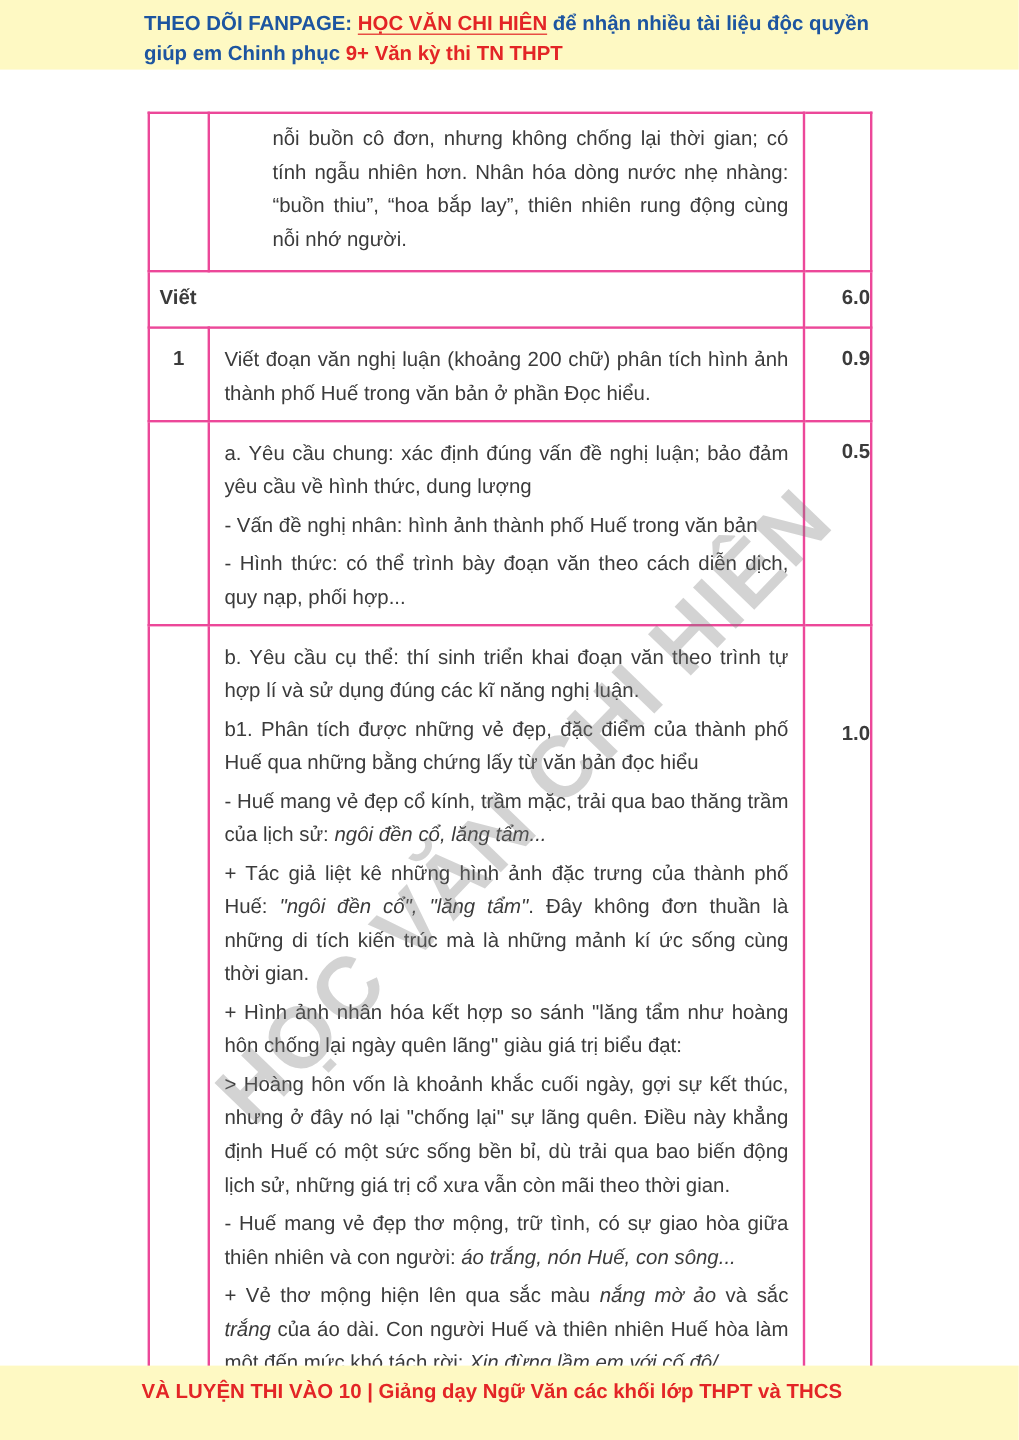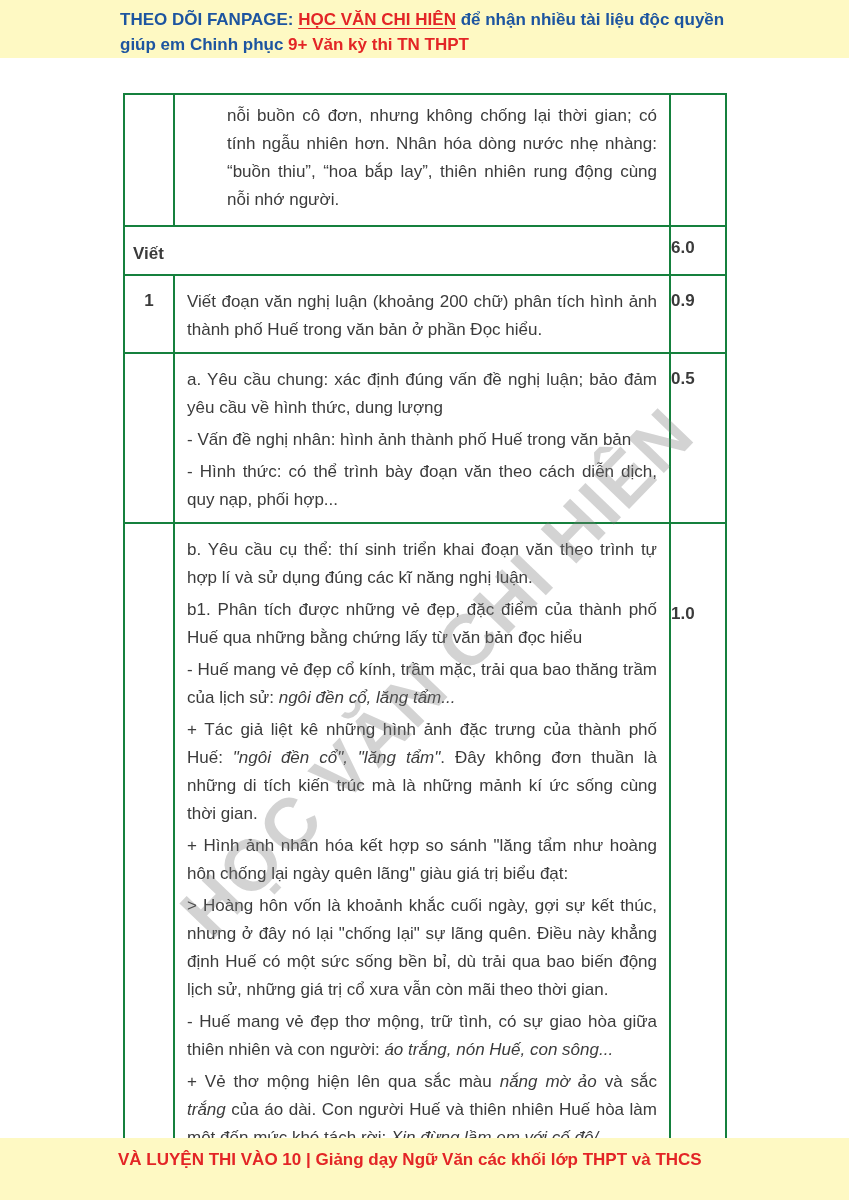--- a/index.html
+++ b/index.html
@@ -18,33 +18,33 @@
   .run-blue{color:#1d55a0}
   .run-red{color:#e32526}
   .run-red-underline{color:#e32526;text-decoration:underline;text-underline-offset:3px}
   .run-bold{font-weight:normal}
   .run-italic{font-style:italic}
   .run-regular{font-weight:normal}
 
   .table-wrap{position:absolute;left:123px;top:93px}
   table.rubric{border-collapse:collapse;table-layout:fixed;width:604px}
   table.rubric td{
-    border:2px solid #15803d;vertical-align:top;
+    border:2px solid #ec4899;vertical-align:top;
     color:#3b3b3b;font-size:17px;line-height:28px;
     box-sizing:border-box;overflow:hidden;
   }
   col.c1{width:50px} col.c2{width:496px} col.c3{width:56px}
 
   .para{margin:4px 0 0 0}
   .para:first-child{margin-top:0}
   .cell-content{padding:12px 12px 6px 12px;text-align:justify}
   .cell-content-indent{padding:7px 12px 6px 52px;text-align:justify}
-  .cell-label{padding:13px 8px 6px 8px;font-weight:bold}
+  .cell-label{padding:7px 8px 6px 8px;font-weight:bold}
   .cell-num{padding:11px 0 0 0;text-align:center;font-weight:bold}
-  .cell-score{padding:11px 0 0 0;text-align:left;font-weight:bold}
+  .cell-score{padding:11px 0 0 0;text-align:right;font-weight:bold}
   .score-mid{padding-top:7px}
   .score-b{padding-top:76px}
 
   .watermark{
     position:absolute;left:437px;top:672px;
     transform:translate(-50%,-50%) rotate(-46deg);
     font-size:72px;font-weight:bold;letter-spacing:2px;
     color:rgba(120,120,120,0.33);white-space:nowrap;
     pointer-events:none;z-index:5;
   }

